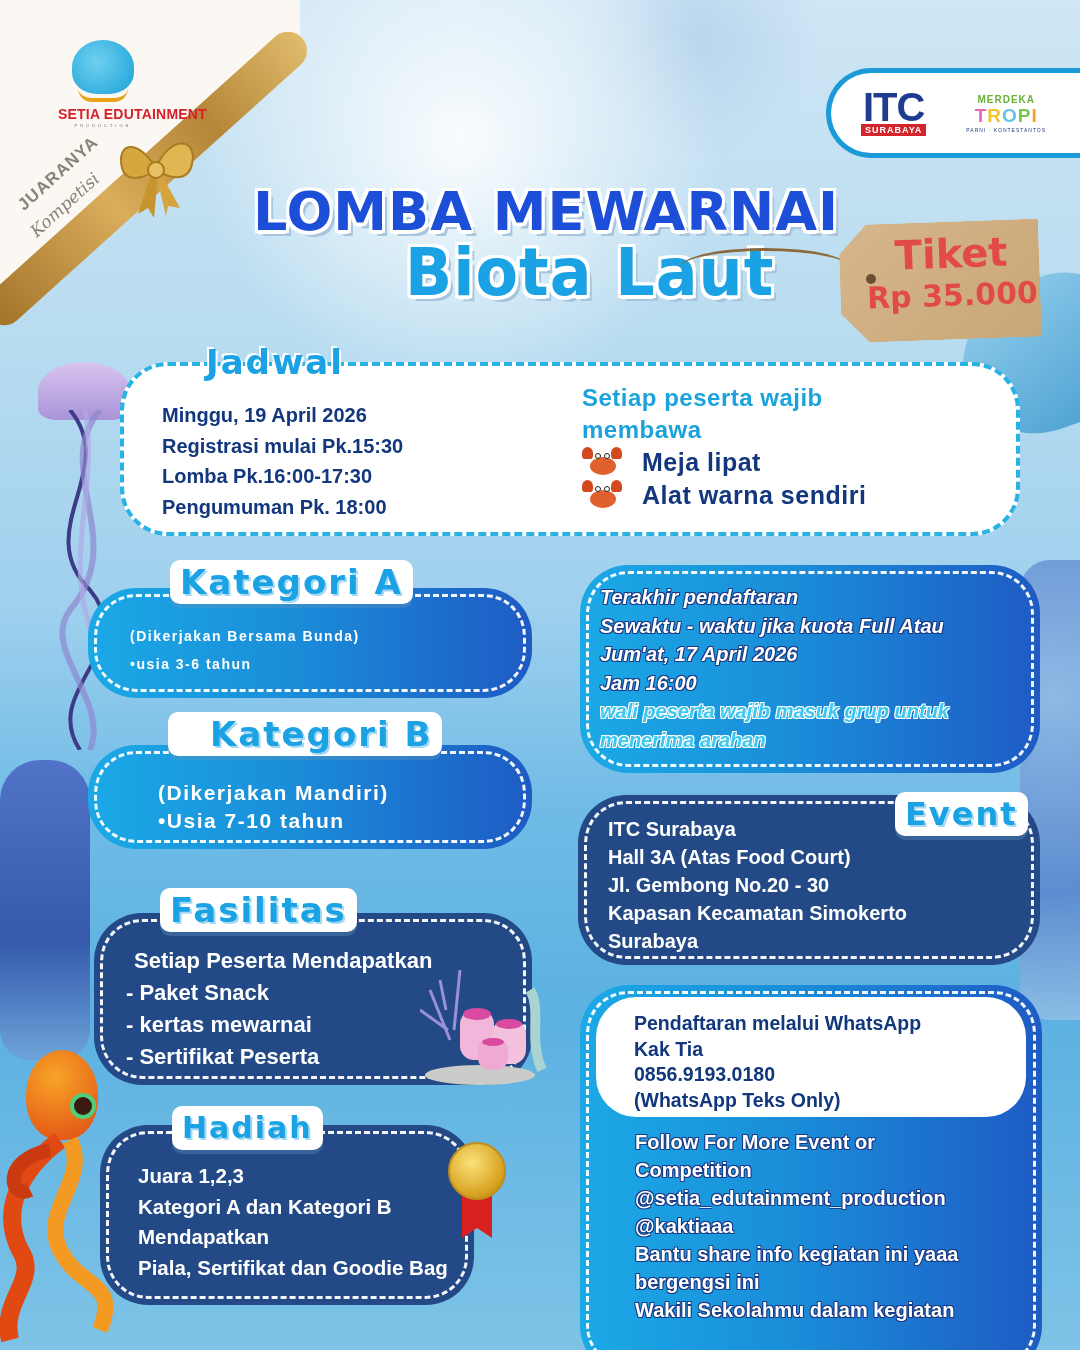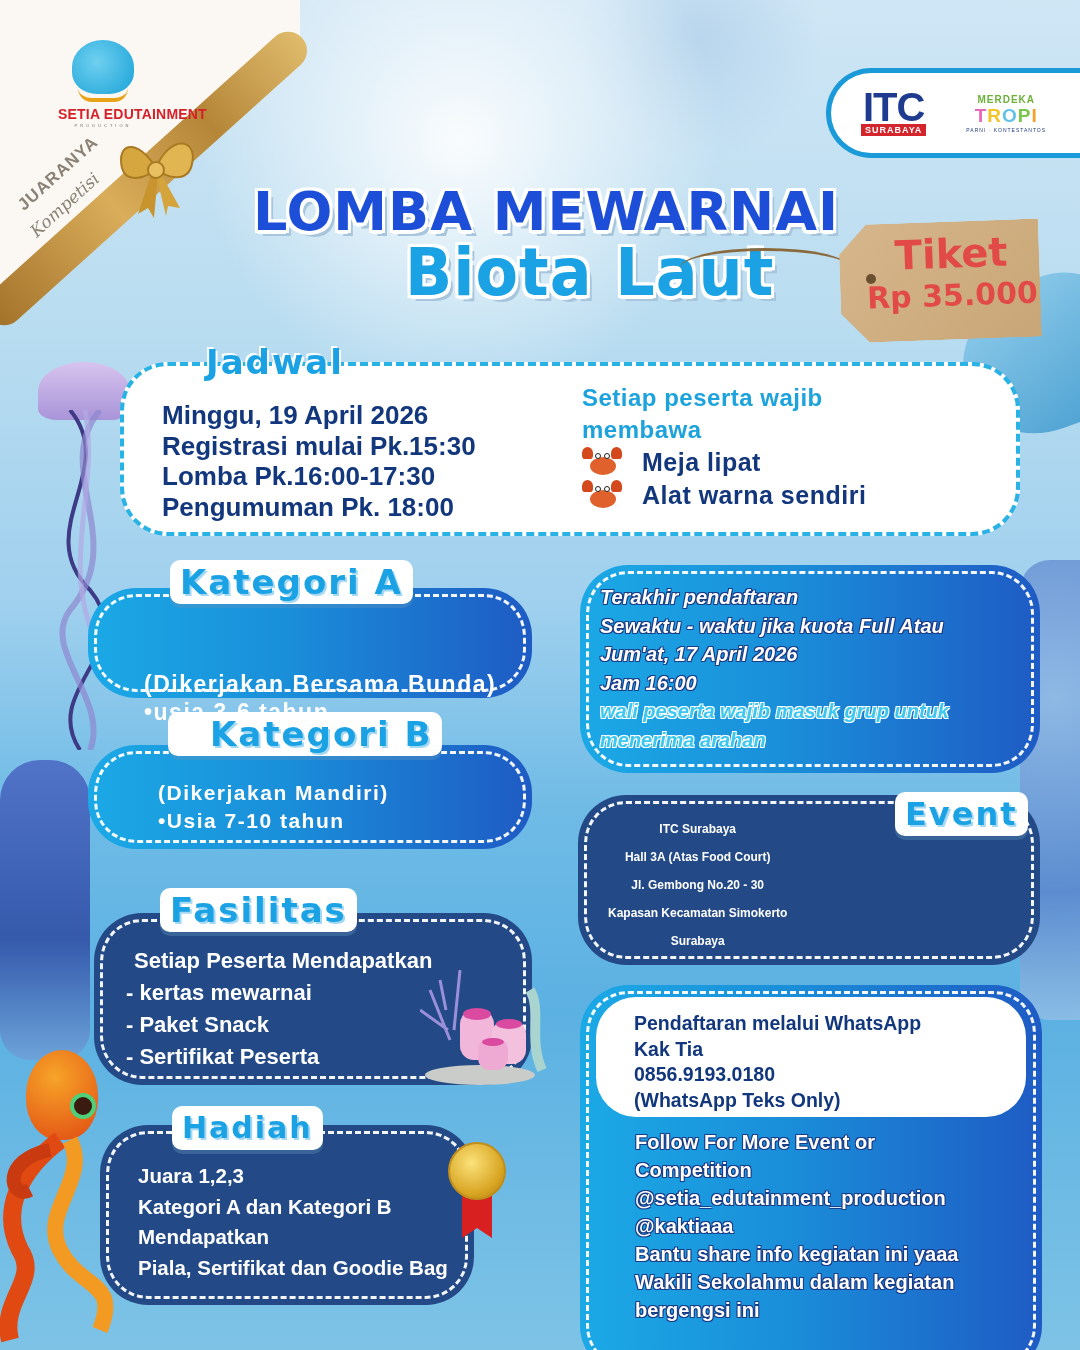--- a/index.html
+++ b/index.html
@@ -125,21 +125,21 @@
   .card-lines div { white-space: nowrap; }
 
   .label-sticker {
     position: absolute; font-family: "DejaVu Sans", sans-serif; font-weight: 900;
     color: #1ba2e4; background: #ffffff; padding: 2px 10px; border-radius: 10px;
     letter-spacing: 2px; font-size: 34px; line-height: 40px;
     text-shadow: 2px 2px 0 #a5d8f2;
     box-shadow: 0 4px 0 rgba(100,150,190,0.35);
   }
 
-  .jadwal-left { color: #12377c; font-size: 26px; line-height: 30.5px; font-weight: 700; }
+  .jadwal-left { color: #12377c; font-size: 20px; line-height: 30.5px; font-weight: 700; }
   .jadwal-right-head { color: #1ca2dc; font-size: 24px; line-height: 32px; font-weight: 700; letter-spacing: 0.5px; }
   .bring-item { display: flex; align-items: center; color: #12377c; font-size: 25px; font-weight: 700; height: 33px; letter-spacing: 0.5px; }
   .crab { width: 40px; height: 32px; margin-right: 20px; position: relative; }
   .crab-body { position: absolute; left: 8px; top: 10px; width: 26px; height: 18px; border-radius: 50%; background: #e0612c; }
   .crab-claw { position: absolute; top: 0; width: 11px; height: 12px; border-radius: 50% 50% 30% 30%; background: #d4481e; }
   .crab-eye { position: absolute; top: 6px; width: 6px; height: 6px; border-radius: 50%; background: #fff; border: 1px solid #222; }
 
   .white-text { color: #ffffff; }
   .outlined-cyan { color: #3bc7ef; text-shadow: -1px -1px 0 #fff, 1px -1px 0 #fff, -1px 1px 0 #fff, 1px 1px 0 #fff; }
   .outlined-white { color: #ffffff; text-shadow: -1px -1px 0 #1a3b86, 1px -1px 0 #1a3b86, -1px 1px 0 #1a3b86, 1px 1px 0 #1a3b86; }
@@ -235,21 +235,21 @@
           <div class="crab-eye" style="left:22px;"></div>
       </div>
       <span>Alat warna sendiri</span>
     </div>
   </div>
 </div>
 <div class="label-sticker" style="left:196px; top:340px; background: transparent; box-shadow:none; text-shadow: 2px 2px 0 #fff, -2px -2px 0 #fff;">Jadwal</div>
 
 <div class="card card-blue" style="left:88px; top:588px; width:444px; height:110px;">
   <div class="card-dash"></div>
-  <div class="abs white-text card-lines" style="left:56px; top:34px; font-size:23px; letter-spacing:1.5px; line-height:28px;margin-top:48px;">
+  <div class="abs white-text card-lines" style="left:42px; top:34px; font-size:14px; letter-spacing:1.5px; line-height:28px;">
     <div>(Dikerjakan Bersama Bunda)</div>
     <div>•usia 3-6 tahun</div>
   </div>
 </div>
 <div class="label-sticker" style="left:170px; top:560px;">Kategori A</div>
 
 <div class="card card-blue" style="left:88px; top:745px; width:444px; height:104px;">
   <div class="card-dash"></div>
   <div class="abs white-text card-lines" style="left:70px; top:34px; font-size:21px; letter-spacing:1.5px; line-height:28px;">
     <div>(Dikerjakan Mandiri)</div>
@@ -265,36 +265,36 @@
     <div>Sewaktu - waktu jika kuota Full Atau</div>
     <div>Jum'at, 17 April 2026</div>
     <div>Jam 16:00</div>
     <div class="outlined-cyan">wali peserta wajib masuk grup untuk</div>
     <div class="outlined-cyan">menerima arahan</div>
   </div>
 </div>
 
 <div class="card card-navy" style="left:578px; top:795px; width:462px; height:170px;">
   <div class="card-dash"></div>
-  <div class="abs white-text card-lines" style="left:30px; top:20px; font-size:12px; line-height:28px;text-align:center;">
+  <div class="abs white-text card-lines" style="left:30px; top:20px; font-size:20px; line-height:28px;">
     <div>ITC Surabaya</div>
     <div>Hall 3A (Atas Food Court)</div>
     <div>Jl. Gembong No.20 - 30</div>
     <div>Kapasan Kecamatan Simokerto</div>
     <div>Surabaya</div>
   </div>
 </div>
 <div class="label-sticker" style="left:895px; top:792px; font-size:32px;">Event</div>
 
 <div class="card card-navy" style="left:94px; top:913px; width:438px; height:172px;">
   <div class="card-dash"></div>
   <div class="abs white-text card-lines" style="left:40px; top:32px; font-size:22px; line-height:32px;">
     <div>Setiap Peserta Mendapatkan</div>
+    <div style="margin-left:-8px;">- Paket Snack</div>
     <div style="margin-left:-8px;">- kertas mewarnai</div>
-    <div style="margin-left:-8px;">- Paket Snack</div>
     <div style="margin-left:-8px;">- Sertifikat Peserta</div>
   </div>
 </div>
 <div class="label-sticker" style="left:160px; top:888px;">Fasilitas</div>
 <svg class="sponge" viewBox="0 0 130 115">
   <path d="M10 20 L30 70 M20 10 L26 40 M40 0 L34 60 M0 40 L28 60" stroke="#9a8fd8" stroke-width="3" fill="none"></path>
   <ellipse cx="60" cy="105" rx="55" ry="10" fill="#c9ccc8"></ellipse>
   <rect x="40" y="40" width="34" height="50" rx="14" fill="#f1b6d9"></rect>
   <ellipse cx="57" cy="44" rx="14" ry="6" fill="#d94aa0"></ellipse>
   <rect x="72" y="50" width="34" height="44" rx="14" fill="#f3c1de"></rect>
@@ -336,16 +336,16 @@
       <div>0856.9193.0180</div>
       <div>(WhatsApp Teks Only)</div>
     </div>
   </div>
   <div class="abs outlined-white card-lines" style="left:55px; top:143px; font-size:20px; line-height:28px;">
     <div>Follow For More Event or</div>
     <div>Competition</div>
     <div>@setia_edutainment_production</div>
     <div>@kaktiaaa</div>
     <div>Bantu share info kegiatan ini yaaa</div>
+    <div>bergengsi ini</div>
     <div>Wakili Sekolahmu dalam kegiatan</div>
-    <div>bergengsi ini</div>
   </div>
 </div>
 
 </body></html>

